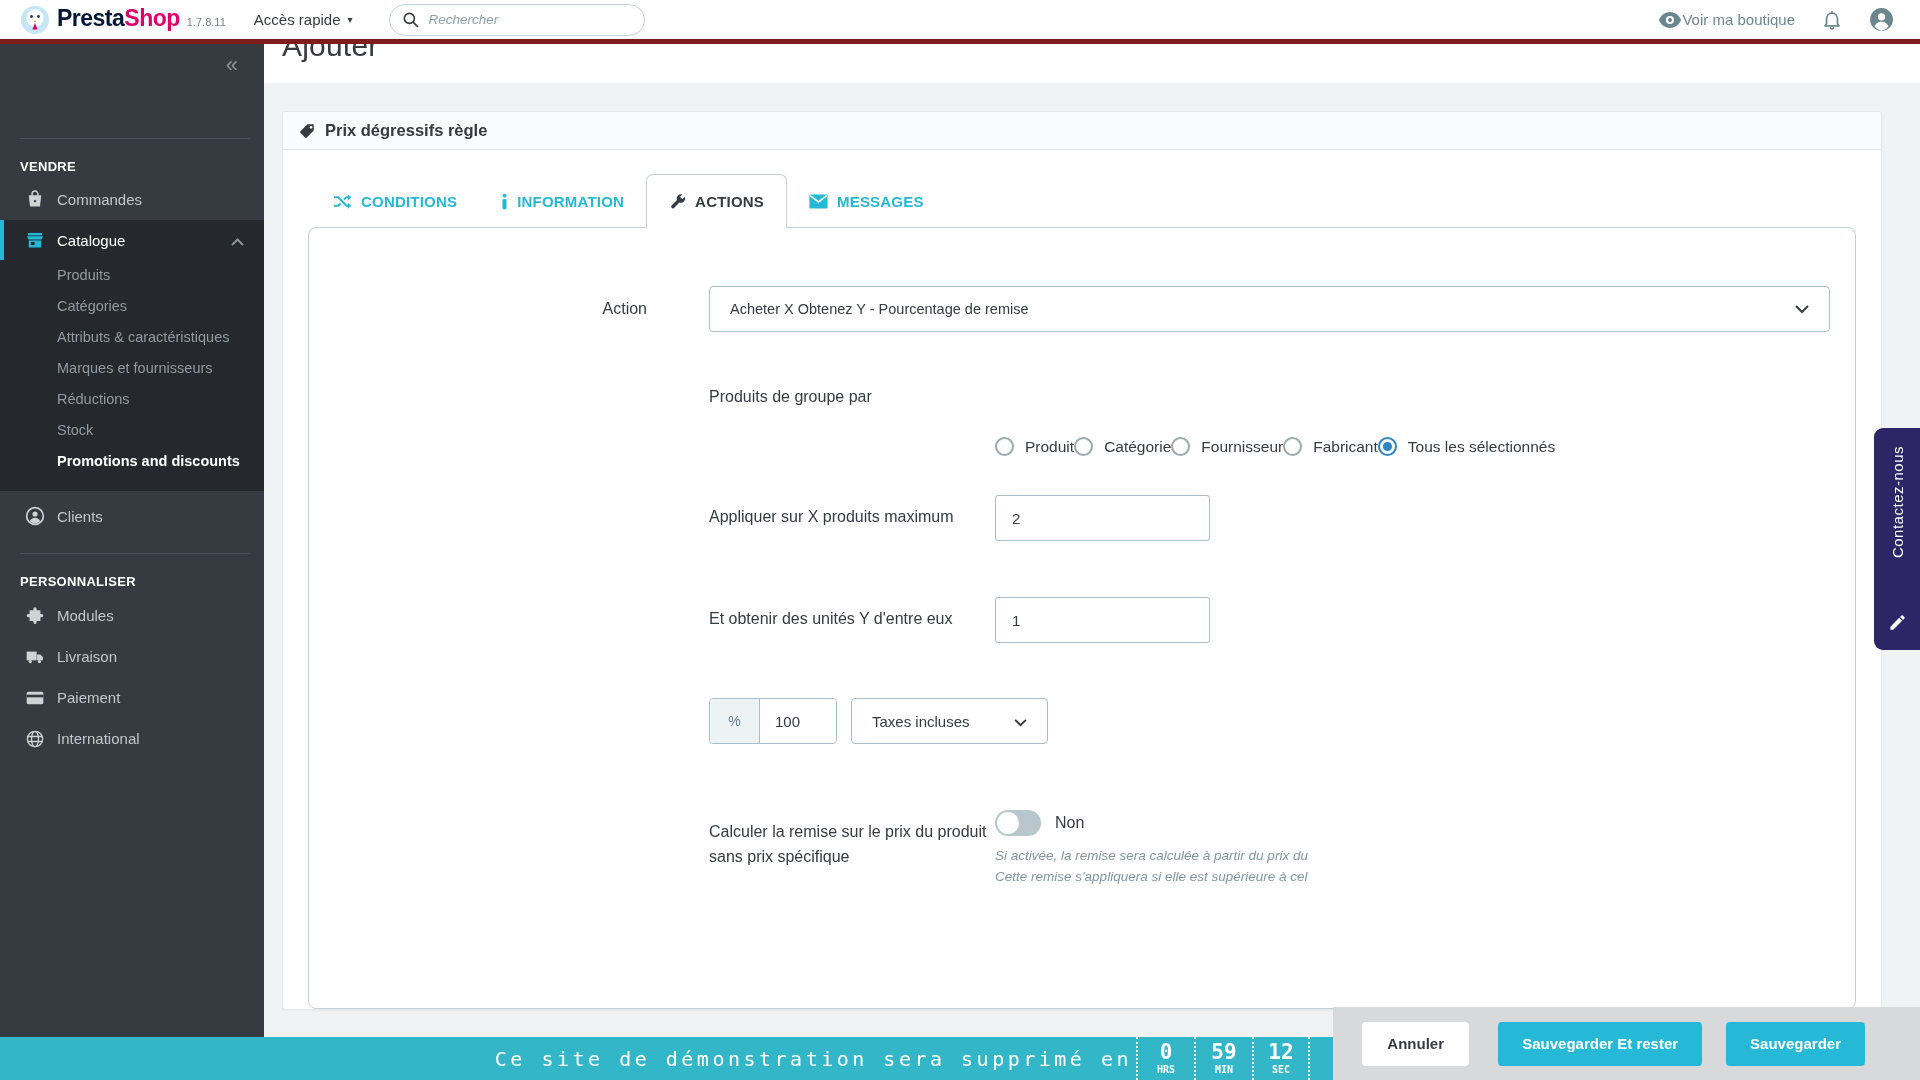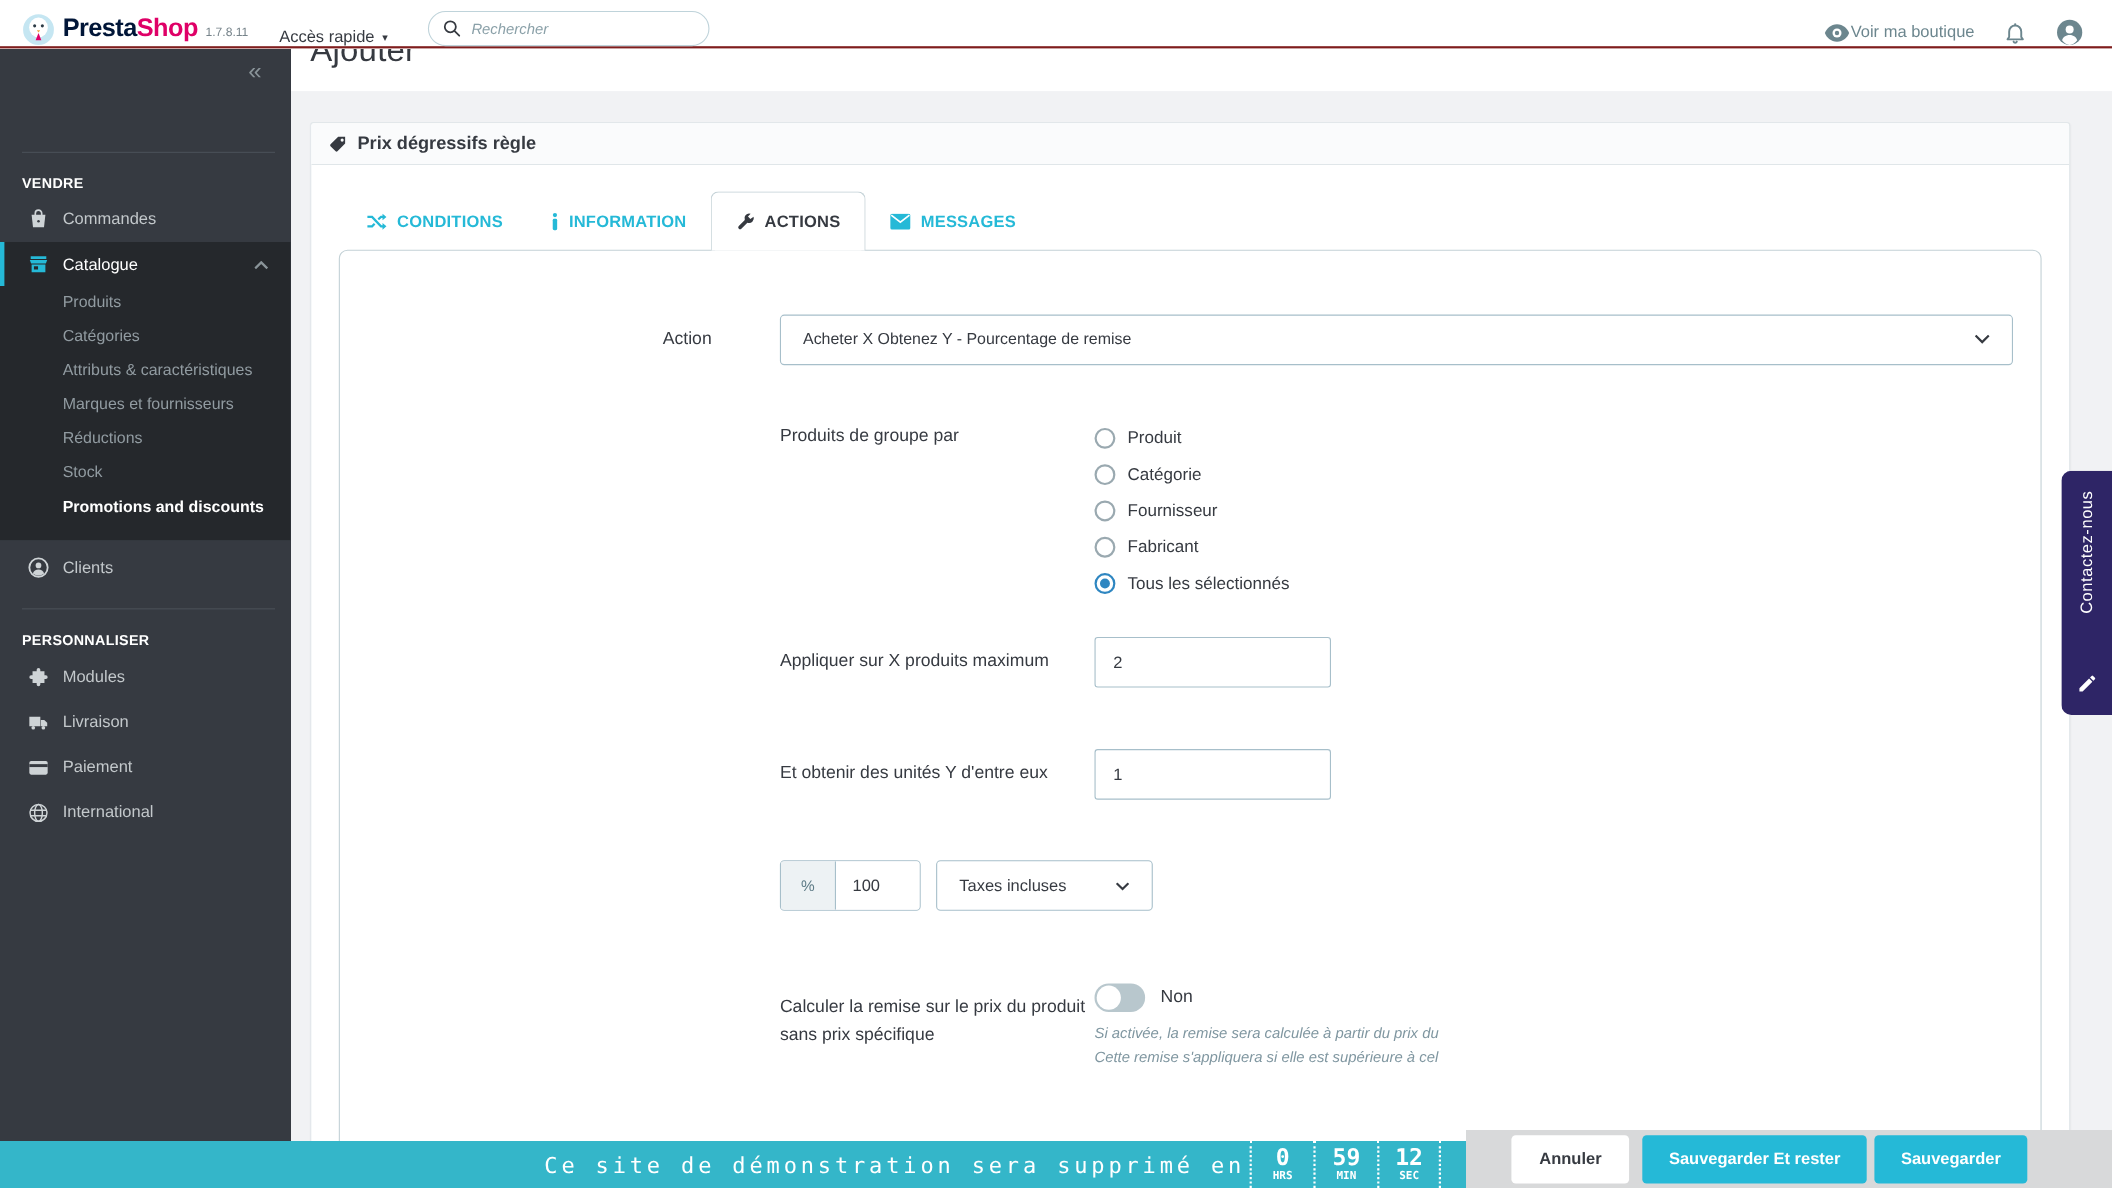--- a/index.html
+++ b/index.html
@@ -8,21 +8,21 @@
     --demo-bar-bg:#34b6c9; --toolbar-bg:#d8d9da; --contact-bg:#2e2566;
     --brand-navy:#011638; --brand-pink:#df0067;
     --radio-selected:#2e86c1; --input-border:#a7bfca; --box-border:#c3d1d6;
   }
   *{box-sizing:border-box; margin:0; padding:0;}
   html,body{width:1920px; height:1080px; overflow:hidden;}
   body{font-family:"Liberation Sans", sans-serif; color:var(--text); background:#f1f2f4;}
 
   
   .topbar{position:fixed; top:0; left:0; width:1920px; height:44px; background:#fff;
-    display:flex; align-items:flex-end; z-index:60; border-bottom:2px solid #7f1d1d;}
+    display:flex; align-items:center; z-index:60; border-bottom:5px solid #7f1d1d;}
   .brand{display:flex; align-items:baseline; margin-left:20px;}
   .mascot{align-self:center; margin-right:7px;}
   .brand-name{font-size:23px; font-weight:bold; letter-spacing:-0.5px;}
   .brand-presta{color:var(--brand-navy);}
   .brand-shop{color:var(--brand-pink);}
   .version{font-size:11px; color:#76838a; margin-left:7px;}
   .quick-access{margin-left:28px; font-size:15px; color:var(--text); display:flex; align-items:center; gap:7px; cursor:pointer;}
   .caret{font-size:10px; color:var(--text);}
   .search-pill{margin-left:36px; width:256px; height:32px; border:1px solid #bfd3da; border-radius:17px;
     display:flex; align-items:center; padding:0 12px; background:#fff;}
@@ -79,21 +79,21 @@
   .select-like{height:46px; border:1px solid var(--input-border); border-radius:4px; background:#fff;
     display:flex; align-items:center; font-size:14.5px; color:var(--text); padding:0 20px; cursor:pointer;}
   .row-action .select-like{flex:1;}
   .select-like .sel-chev{margin-left:auto;}
 
   .sub-rows{margin-left:370px;}
   .sub-row{display:flex; align-items:flex-start;}
   .sub-label{width:286px; font-size:16px; line-height:25px; padding-top:9px; flex:none;}
   .row-group{margin-top:50px;}
   .row-group .sub-label{padding-top:2px;}
-  .radio-list{display:flex; flex-direction:column;}
+  .radio-list{display:flex; margin-top:48px;}
   .radio-opt{display:flex; align-items:center; height:33px; cursor:pointer;}
   .radio-circle{width:19px; height:19px; border-radius:50%; border:2px solid #9aa9b0; background:#fff; flex:none; position:relative;}
   .radio-opt.selected .radio-circle{border-color:var(--radio-selected);}
   .radio-opt.selected .radio-circle::after{content:""; position:absolute; inset:3px; border-radius:50%; background:var(--radio-selected);}
   .radio-text{margin-left:11px; font-size:15.5px;}
 
   .row-input{margin-top:32px;}
   .row-input + .row-input{margin-top:56px;}
   .num-input{width:215px; height:46px; border:1px solid var(--input-border); border-radius:3px;
     font-size:15px; color:var(--text); padding-left:16px; font-family:"Liberation Sans",sans-serif; outline:none; background:#fff;}
@@ -122,22 +122,22 @@
   .demo-bar{position:fixed; left:0; bottom:0; width:1920px; height:43px; background:var(--demo-bar-bg); z-index:70;
     font-family:"DejaVu Sans Mono", monospace; color:#fff;}
   .demo-inner{position:absolute; right:610px; top:0; height:43px; display:flex; align-items:center;}
   .demo-msg{font-size:20px; letter-spacing:3.5px; margin-right:4px;}
   .count-seg{width:58px; height:43px; border-left:2px dotted #fff; display:flex; flex-direction:column; align-items:center; justify-content:center; line-height:1;}
   .count-seg:last-child{border-right:2px dotted #fff;}
   .count-val{font-size:21px; font-weight:bold;}
   .count-unit{font-size:10px; font-weight:bold; margin-top:2px;}
 
   
-  .bottom-toolbar{position:fixed; right:0; bottom:0; width:587px; height:53px; background:var(--toolbar-bg); z-index:80;
-    display:flex; align-items:center; justify-content:flex-end; gap:7px; padding-right:77px;}
+  .bottom-toolbar{position:fixed; right:0; bottom:0; width:587px; height:73px; background:var(--toolbar-bg); z-index:80;
+    display:flex; align-items:center; justify-content:flex-end; gap:24px; padding-right:55px;}
   .btn{height:44px; border:none; border-radius:4px; font-size:15px; font-weight:bold; cursor:pointer; font-family:"Liberation Sans",sans-serif;}
   .btn-cancel{background:#fff; color:var(--text); width:107px; margin-right:5px;}
   .btn-primary{background:var(--accent); color:#fff; padding:0 24px;}
   .btn-save{margin-left:0;}
 </style>
 </head>
 <body>
 
 <header class="topbar">
   <div class="brand">

